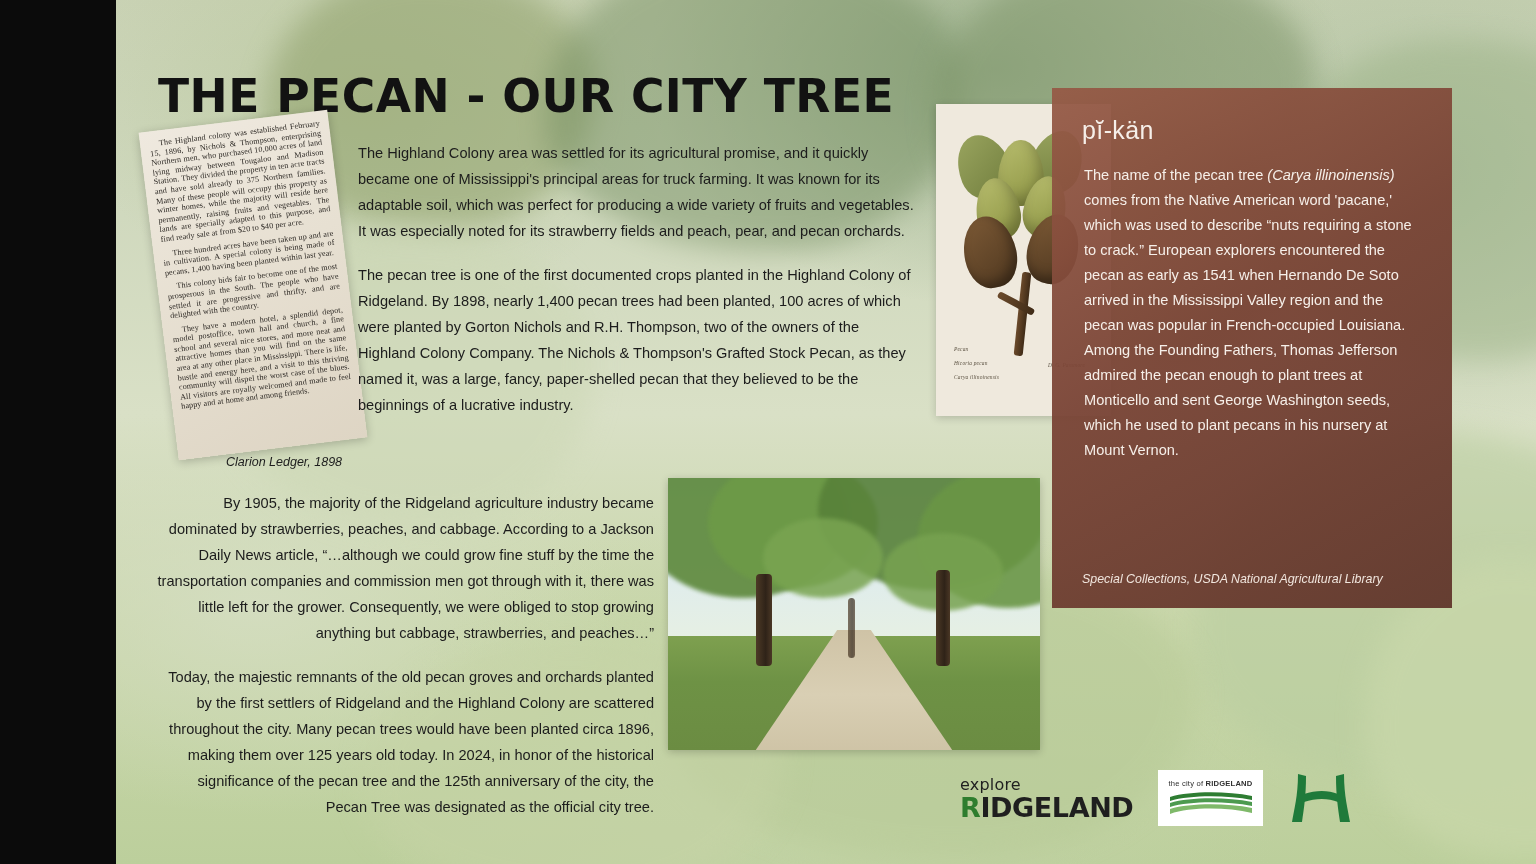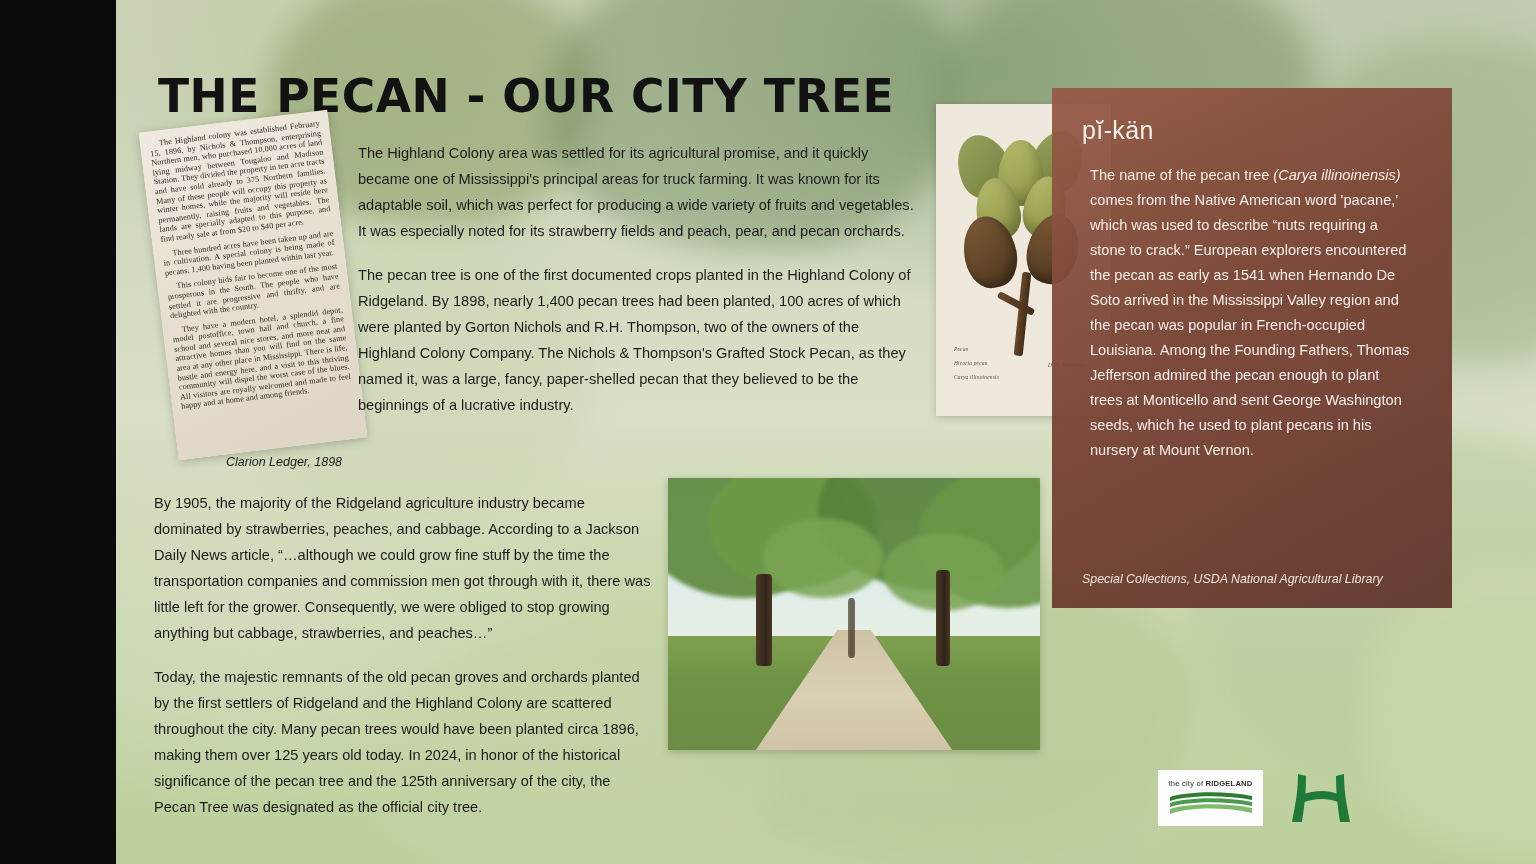--- a/index.html
+++ b/index.html
@@ -79,21 +79,21 @@
   
   .body-col {
     position: absolute;
     color: #1c1c1c;
     font-size: 14.6px;
     line-height: 26px;
   }
   .body-col p { margin: 0 0 18px 0; }
 
   #col-top { left: 358px; top: 140px; width: 560px; }
-  #col-bottom { left: 154px; top: 490px; width: 500px; }
+  #col-bottom { left: 154px; top: 490px; width: 500px; text-align: right; }
 
   
   .clipping-wrap {
     position: absolute;
     left: 158px;
     top: 120px;
     width: 196px;
     height: 340px;
   }
   .clipping {
@@ -225,21 +225,21 @@
   }
   .def-word {
     font-size: 25px;
     font-weight: 400;
     margin: 0 0 18px 0;
     letter-spacing: 0.4px;
   }
   .def-body {
     font-size: 14.6px;
     line-height: 25px;
-    margin: 8px;
+    margin: 2px;
   }
   .def-body .sci { font-style: italic; }
   .def-credit {
     position: absolute;
     left: 30px;
     bottom: 22px;
     font-size: 12.4px;
     font-style: italic;
     color: #f1e6de;
   }
@@ -365,20 +365,24 @@
     <div class="trunk" style="left:180px; top:120px; width:7px; height:60px; opacity:.7;"></div>
   </div>
 
   <div class="def-panel">
     <div class="def-word">pĭ-kän</div>
     <p class="def-body"><span>The name of the pecan tree </span><span class="sci">(Carya illinoinensis)</span><span> comes from the Native American word 'pacane,' which was used to describe “nuts requiring a stone to crack.” European explorers encountered the pecan as early as 1541 when Hernando De Soto arrived in the Mississippi Valley region and the pecan was popular in French-occupied Louisiana. Among the Founding Fathers, Thomas Jefferson admired the pecan enough to plant trees at Monticello and sent George Washington seeds, which he used to plant pecans in his nursery at Mount Vernon.</span></p>
     <div class="def-credit">Special Collections, USDA National Agricultural Library</div>
   </div>
 
   <div class="logos">
+    <div class="logo-explore">
+      <span class="small">explore</span>
+      <span class="big"><span class="r">R</span><span class="rest">IDGELAND</span></span>
+    </div>
 
     <div class="logo-city">
       <div class="cap"><span>the city of</span> <b>RIDGELAND</b></div>
       <svg class="waves" viewBox="0 0 86 26">
         <path d="M2 6 C22 0, 58 0, 84 5 L84 9 C58 4, 22 4, 2 10 Z" fill="#2e7d32"></path>
         <path d="M2 12 C22 6, 58 6, 84 11 L84 15 C58 10, 22 10, 2 16 Z" fill="#4c9a4f"></path>
         <path d="M2 18 C22 12, 58 12, 84 17 L84 22 C58 16, 22 16, 2 23 Z" fill="#7fb96a"></path>
       </svg>
     </div>
 

